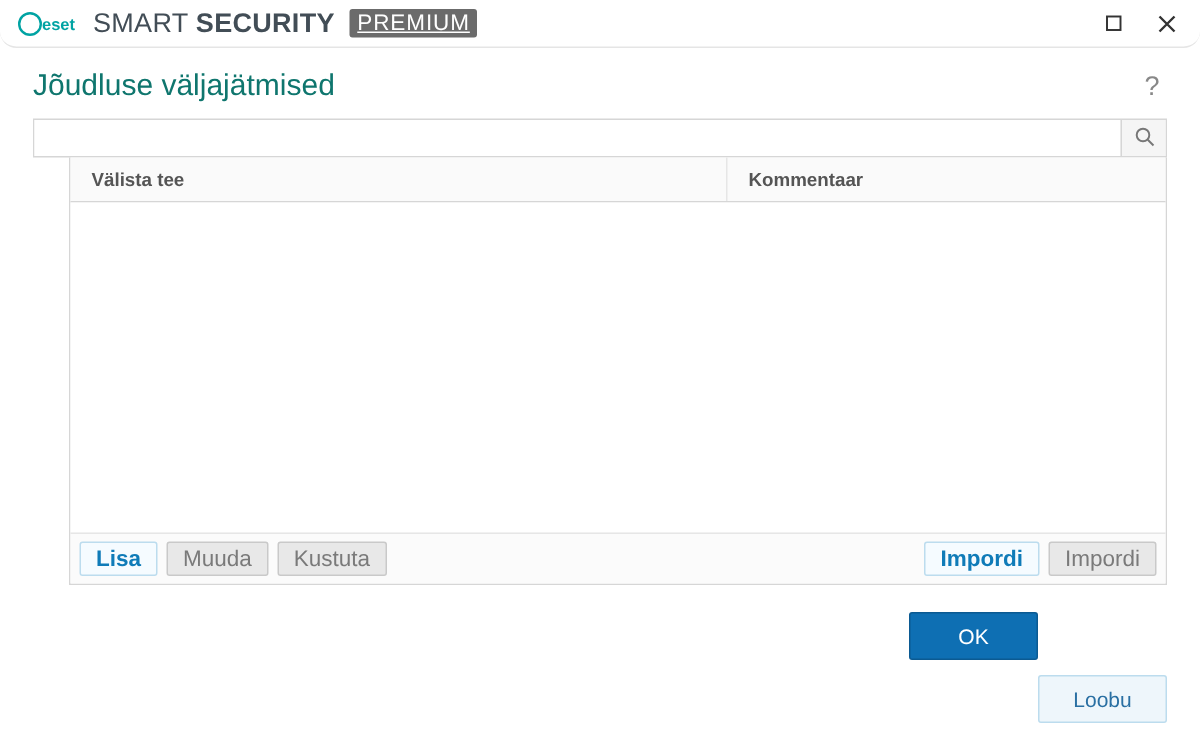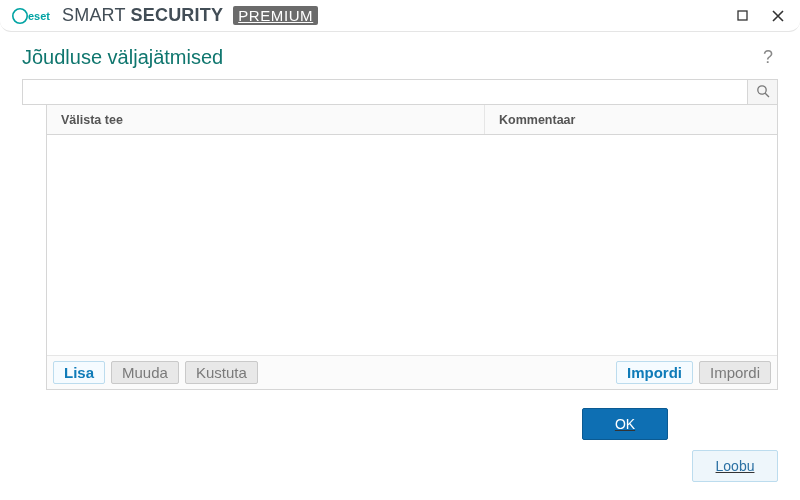--- a/index.html
+++ b/index.html
@@ -155,23 +155,22 @@
 .btn-sm.primary-link {
   color: #0f7bb8;
   background: #f5fbff;
   border-color: #bcdcee;
   font-weight: 600;
 }
 .right-group { margin-left: auto; display: flex; gap: 6px; }
 .footer {
   display: flex;
   justify-content: flex-end;
-  gap: 24px;
+  gap: 0;
   padding: 18px 22px 18px 26px;
-  text-decoration: underline;
 }
 .btn {
   min-width: 86px;
   height: 32px;
   font-size: 14px;
   border-radius: 2px;
   cursor: pointer;
   border: 1px solid transparent;
 }
 .btn-primary {

